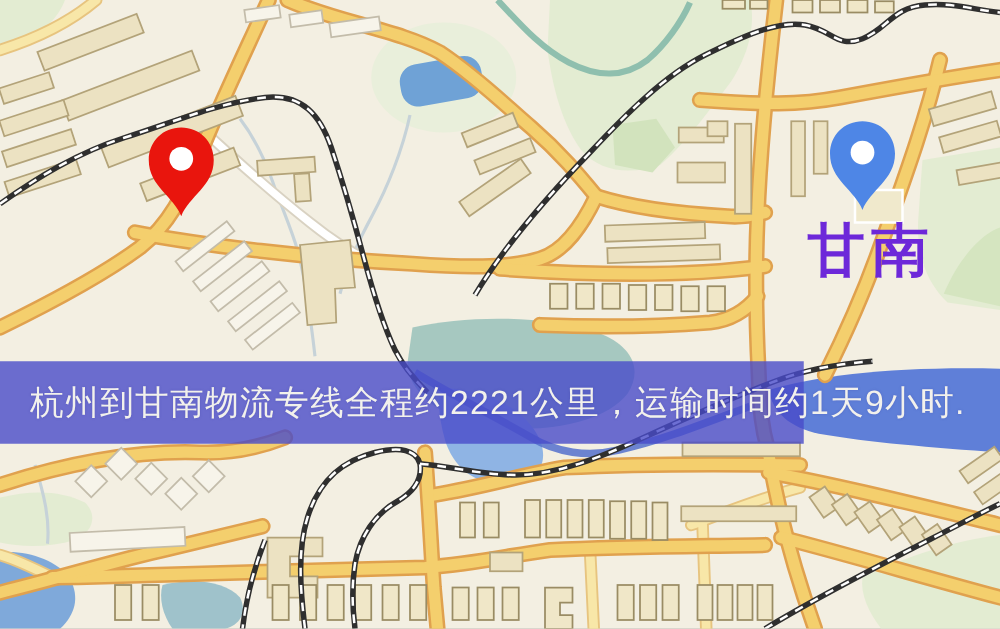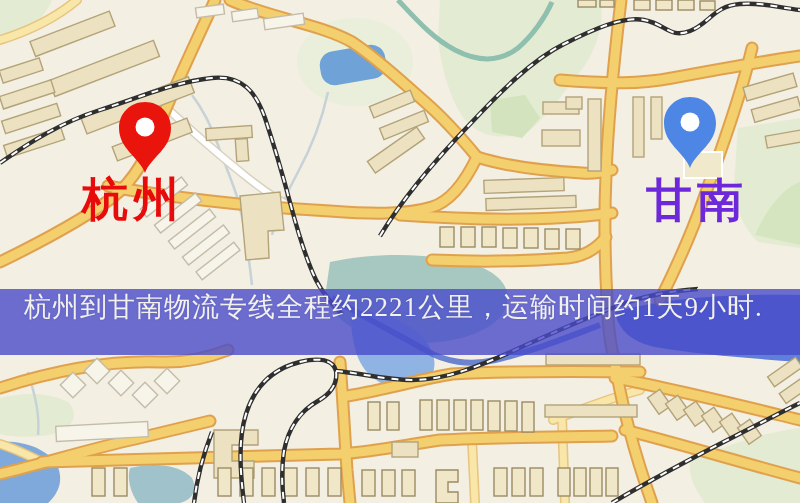--- a/index.html
+++ b/index.html
@@ -14,23 +14,23 @@
   .pin-dest{left:660px;top:92px;}
   .place-label{
     position:absolute;
     font-family:"Liberation Serif", serif;
     font-size:46px;line-height:48px;font-weight:600;letter-spacing:5px;
     white-space:nowrap;
   }
   .label-origin{left:82px;top:176px;color:#e70b0b;}
   .label-dest{left:646px;top:177px;color:#6d28d9;}
   .banner{
-    position:absolute;left:0;top:289px;width:800px;height:66px;
+    position:absolute;left:0;top:289px;width:643px;height:66px;
     background:rgba(72,75,201,0.80);
-    display:flex;font-family:Liberation Serif, serif;
+    display:flex;align-items:center;
   }
   .banner-text{
     color:#f2f1ec;font-size:27px;letter-spacing:1px;
     padding-left:24px;white-space:nowrap;
     text-shadow:0 0 2px rgba(60,60,160,0.35);
   }
   .rail-dark{fill:none;stroke:#2f2f2f;stroke-width:4.4;}
   .rail-white{fill:none;stroke:#ffffff;stroke-width:2;stroke-dasharray:7 7;}
   .road-casing{fill:none;stroke:#e0a14e;stroke-width:13;stroke-linecap:round;}
   .road-fill{fill:none;stroke:#f4cf6d;stroke-width:9;stroke-linecap:round;}
@@ -285,20 +285,19 @@
   <svg class="pin pin-origin" viewBox="-30 -76 60 76">
     <path d="M0,0 C-6,-16 -26,-24 -26,-45 C-26,-60 -14.5,-71 0,-71 C14.5,-71 26,-60 26,-45 C26,-24 6,-16 0,0 Z" fill="#e9150d"></path>
     <circle cx="0" cy="-46" r="9.5" fill="#ffffff"></circle>
   </svg>
 
   <svg class="pin pin-dest" viewBox="-30 -76 60 76">
     <path d="M0,0 C-6,-16 -26,-24 -26,-45 C-26,-60 -14.5,-71 0,-71 C14.5,-71 26,-60 26,-45 C26,-24 6,-16 0,0 Z" fill="#4e86e6"></path>
     <circle cx="0" cy="-46" r="9.5" fill="#ffffff"></circle>
   </svg>
 
-  <div class="place-label label-origin">杭州</div>
   <div class="place-label label-dest">甘南</div>
 
   <div class="banner">
     <span class="banner-text">杭州到甘南物流专线全程约2221公里，运输时间约1天9小时.</span>
   </div>
 
 </div>
 
 </body></html>

